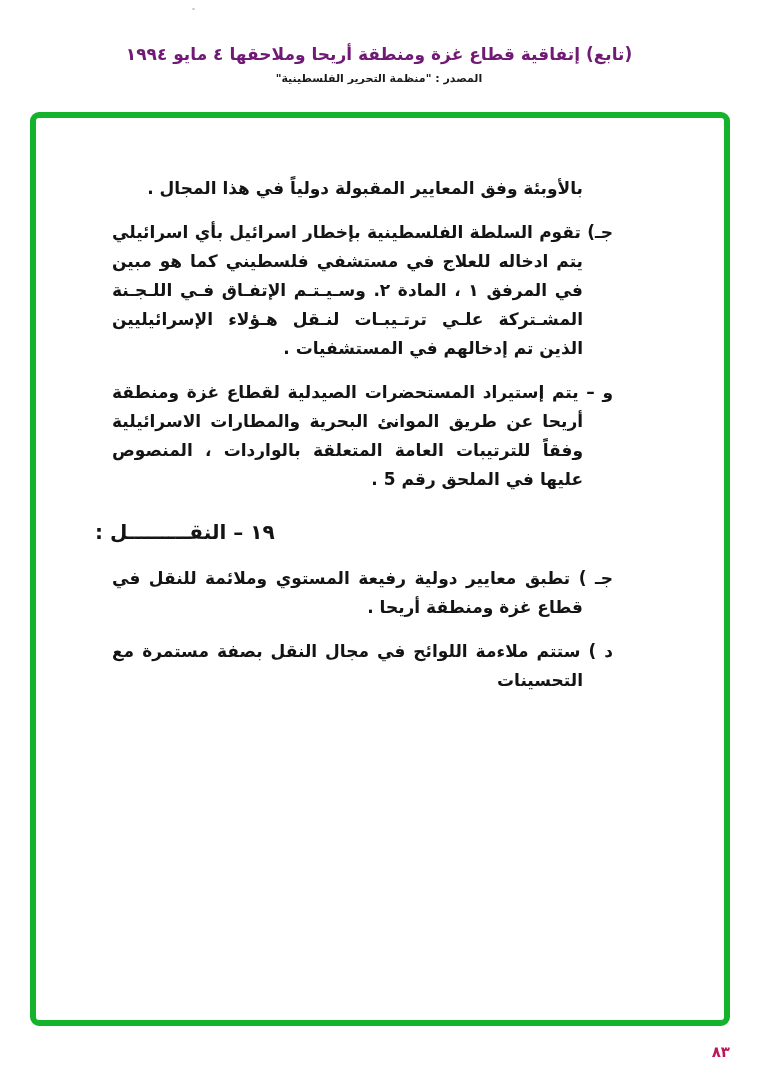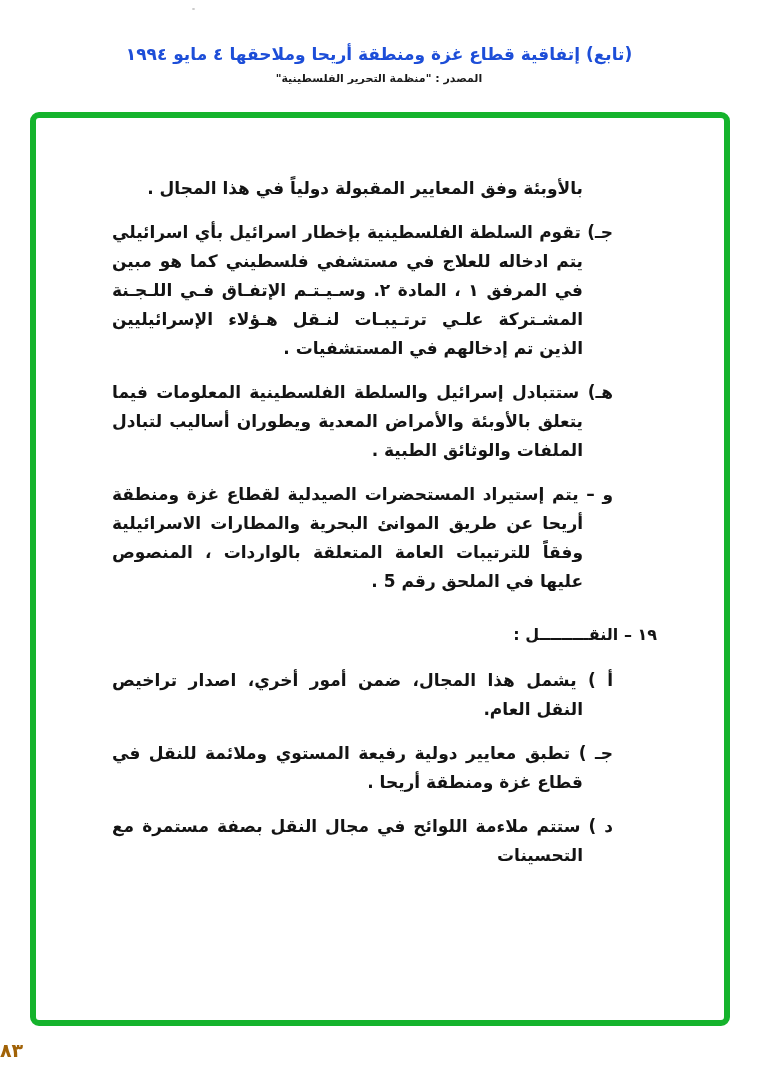--- a/index.html
+++ b/index.html
@@ -13,21 +13,21 @@
   }
   .speckle {
     position:absolute; left:192px; top:8px;
     width:3px; height:2px; background:#c9c9c9; border-radius:50%;
   }
   .header {
     position:absolute; top:44px; left:0; right:0;
     text-align:center; direction:rtl;
   }
   .header-title {
-    font-size:17px; font-weight:bold; color:#1d4ed8;
+    font-size:17px; font-weight:bold; color:#701a75;
   }
   .header-source {
     margin-top:8px; font-size:11px; font-weight:bold; color:#1a1a1a;
   }
   .frame {
     position:absolute; left:30px; top:112px;
     width:700px; height:914px;
     border:6px solid #15b32c;
     border-radius:9px;
     background:transparent;
@@ -36,27 +36,27 @@
     position:absolute; top:174px; left:95px; right:145px;
     direction:rtl; unicode-bidi:embed;
     font-size:17px; font-weight:bold; line-height:29px;
     text-align:justify; color:#141414;
   }
   .para { padding-right:30px; margin-bottom:15px; }
   .para.hang { text-indent:-30px;margin-left:17px; }
   .marker { white-space:pre; }
   .sec-heading {
     margin:24px -44px 17px 0;
-    text-align:right; text-indent:0;
-    font-size:16px; font-weight:bold;
+    text-align:left; text-indent:0;
+    font-size:20px; font-weight:bold;
   }
   .pageno {
     position:absolute; bottom:17px; left:0; right:28px;
-    text-align:left; direction:rtl;
-    font-size:19px; font-weight:bold; color:#a16207;
+    text-align:right; direction:rtl;
+    font-size:15px; font-weight:bold; color:#be185d;
   }
 </style>
 </head>
 <body>
 
 <div class="speckle"></div>
 
 <div class="header">
   <div class="header-title">(تابع) إتفاقية قطاع غزة ومنطقة أريحا وملاحقها ٤ مايو ١٩٩٤</div>
   <div class="header-source">المصدر :  "منظمة التحرير الفلسطينية"</div>
@@ -69,36 +69,28 @@
   <div class="para">
     <span>بالأوبئة وفق المعايير المقبولة دولياً في هذا المجال .</span>
   </div>
 
   <div class="para hang">
     <span class="marker">جـ)</span>
     <span>تقوم السلطة الفلسطينية بإخطار اسرائيل بأي اسرائيلي يتم ادخاله للعلاج في مستشفي فلسطيني كما هو مبين في المرفق ١ ، المادة ٢. وسـيـتـم الإتفـاق فـي اللـجـنة المشـتركة علـي ترتـيبـات لنـقل هـؤلاء الإسرائيليين الذين تم إدخالهم في المستشفيات .</span>
   </div>
 
 
-  <div class="para hang">
-    <span class="marker">هـ)</span>
-    <span>ستتبادل إسرائيل والسلطة الفلسطينية المعلومات فيما يتعلق بالأوبئة والأمراض المعدية ويطوران أساليب لتبادل الملفات والوثائق الطبية .</span>
-  </div>
 
   <div class="para hang">
     <span class="marker">و –</span>
     <span>يتم إستيراد المستحضرات الصيدلية لقطاع غزة ومنطقة أريحا عن طريق الموانئ البحرية والمطارات الاسرائيلية وفقاً للترتيبات العامة المتعلقة بالواردات ، المنصوص عليها في الملحق رقم 5 .</span>
   </div>
 
   <div class="sec-heading">١٩ – النقـــــــــل :</div>
 
-  <div class="para hang">
-    <span class="marker">أ )</span>
-    <span>يشمل هذا المجال، ضمن أمور أخري، اصدار تراخيص النقل العام.</span>
-  </div>
 
 
   <div class="para hang">
     <span class="marker">جـ )</span>
     <span>تطبق معايير دولية رفيعة المستوي وملائمة للنقل في قطاع غزة ومنطقة أريحا .</span>
   </div>
 
   <div class="para hang">
     <span class="marker">د )</span>
     <span>ستتم ملاءمة اللوائح في مجال النقل بصفة مستمرة مع التحسينات</span>

